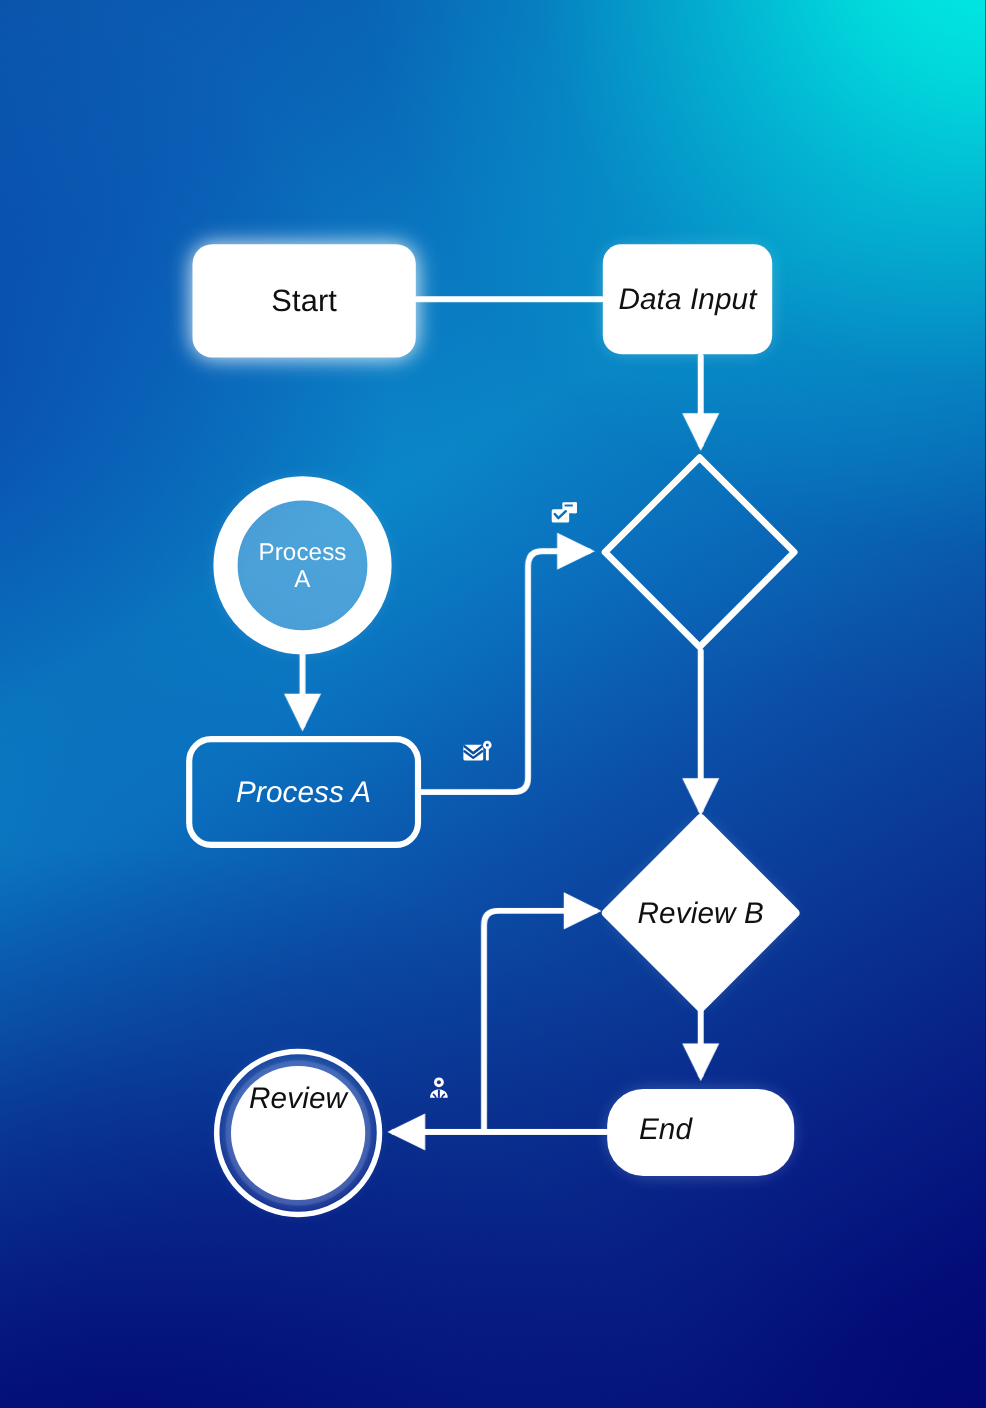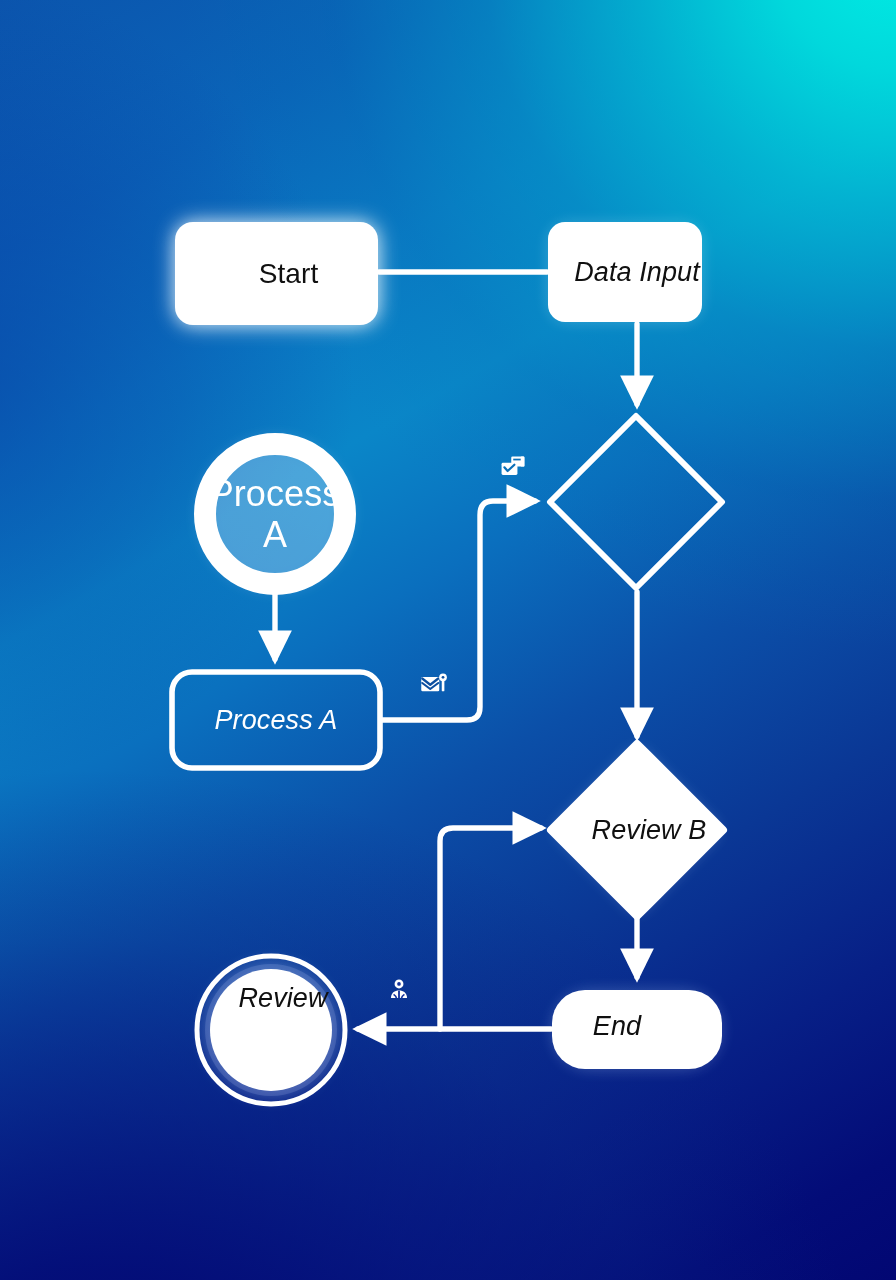--- a/index.html
+++ b/index.html
@@ -74,26 +74,26 @@
   .nlabel {
     position: absolute;
     display: flex;
     align-items: center;
     justify-content: center;
     text-align: center;
     pointer-events: none;
     line-height: 1.14;
     letter-spacing: 0.1px;
   }
-  .dark  { color: #101010; margin-left: 12px; }
+  .dark  { color: #101010; }
   .light { color: #ffffff; }
 
   .fs28 { font-size: 28px; }
   .fs27 { font-size: 27px; font-style: italic; }
-  .fs26 { font-size: 36px; }
+  .fs26 { font-size: 22px; }
 
   
   .hit {
     position: absolute;
     cursor: pointer;
   }
 
   .icon-badge {
     position: absolute;
     pointer-events: auto;

